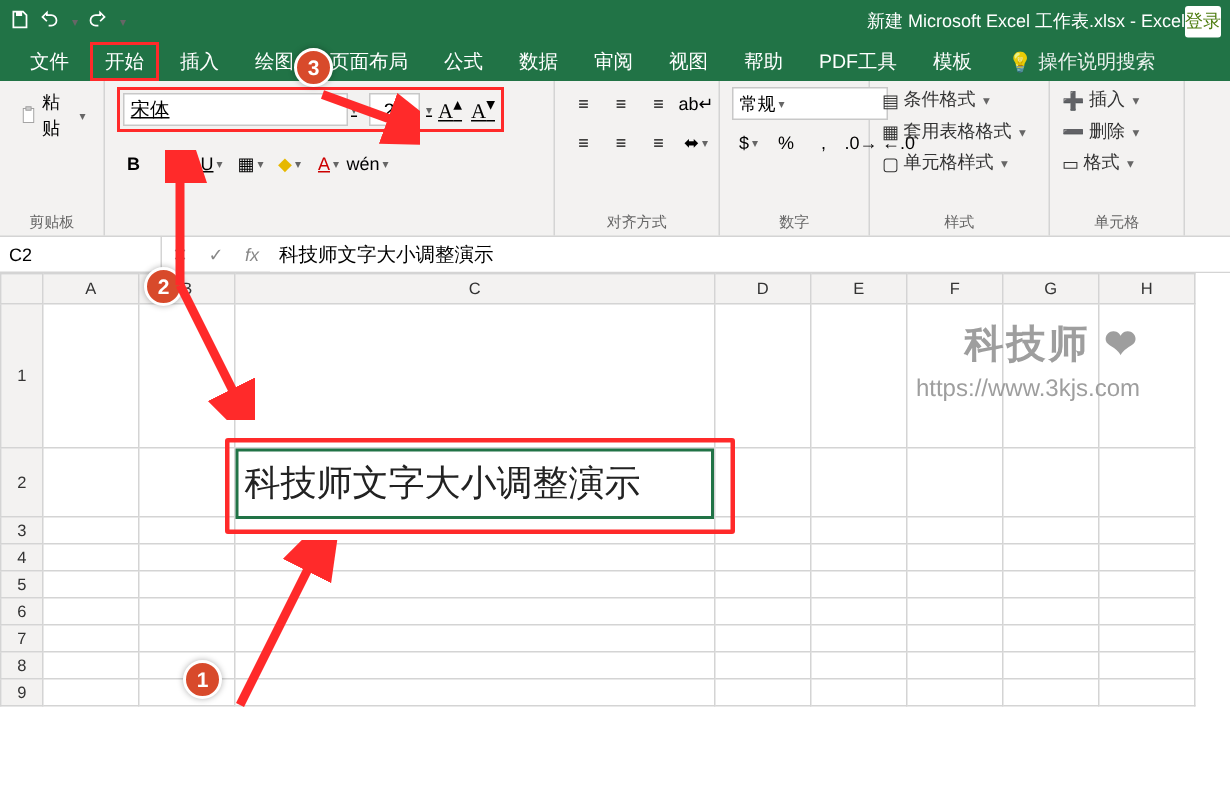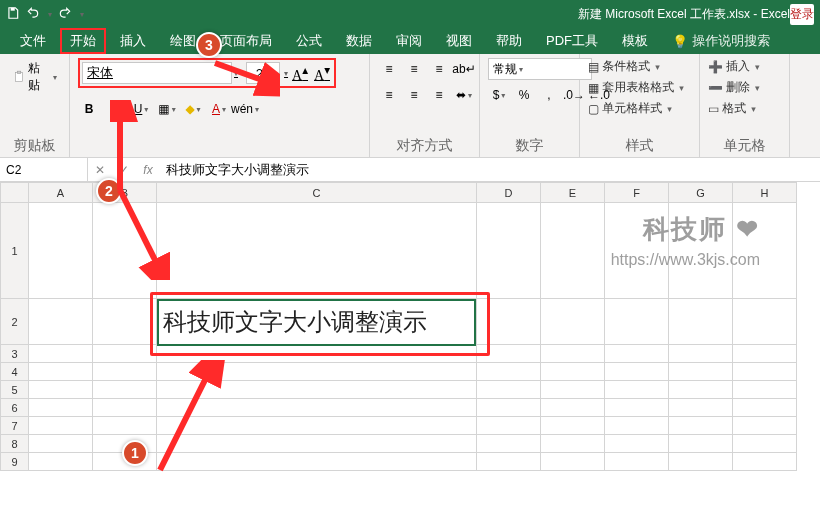--- a/index.html
+++ b/index.html
@@ -1,43 +1,43 @@
 <!DOCTYPE html>
 <html><head>
 <meta charset="utf-8">
 <style>
   * { box-sizing: border-box; margin: 0; padding: 0; }
   body { font-family: "Microsoft YaHei", sans-serif; font-size: 12px; background: #fff; width: 820px; height: 526px; overflow: hidden; position: relative; }
   .titlebar { background: #217346; color: #fff; height: 28px; display: flex; align-items: center; padding: 0 6px; }
   .titlebar .qat { display: flex; gap: 6px; align-items: center; }
   .titlebar .qat svg { width: 14px; height: 14px; fill: #fff; }
   .titlebar .title { flex: 1; text-align: right; font-size: 12px; }
-  .titlebar .login { background: #fff; color: #b91c1c; padding: 2px 0; border-radius: 2px; font-size: 12px; }
+  .titlebar .login { background: #fff; color: #4d7c0f; padding: 2px 0; border-radius: 2px; font-size: 12px; }
   .menubar { background: #217346; display: flex; align-items: center; height: 26px; padding-left: 10px; color: #fff; font-size: 13px; gap: 4px; }
   .menubar .tab { padding: 4px 10px; cursor: pointer; }
   .menubar .tab.active { border: 2px solid #ff2a2a; padding: 2px 8px; }
   .menubar .tell { margin-left: 10px; display: flex; align-items: center; gap: 4px; opacity: 0.9; }
   .ribbon { background: #f3f2f1; border-bottom: 1px solid #d4d4d4; height: 104px; display: flex; }
   .group { border-right: 1px solid #d4d4d4; padding: 4px 8px 2px; display: flex; flex-direction: column; }
   .group .controls { flex: 1; display: flex; align-items: flex-start; gap: 4px; }
-  .group .label { text-align: center; font-size: 14px; color: #666; padding-top: 2px; }
+  .group .label { text-align: center; font-size: 10px; color: #666; padding-top: 2px; }
   .btn { background: #fff; border: 1px solid #c8c8c8; height: 22px; display: inline-flex; align-items: center; padding: 0 4px; font-size: 12px; }
   .icon-btn { width: 22px; height: 22px; display: inline-flex; align-items: center; justify-content: center; border: 1px solid transparent; }
   .font-box { display: flex; align-items: center; border: 2px solid #ff2a2a; padding: 2px; background: #f3f2f1; text-decoration: underline; }
   .font-name-input { width: 150px; height: 22px; border: 1px solid #c8c8c8; background: #fff; padding: 0 4px; font-size: 13px; }
   .font-size-input { width: 34px; height: 22px; border: 1px solid #c8c8c8; background: #fff; text-align: center; font-size: 13px; margin-left: 8px; }
   .font-size-area { display: flex; align-items: center; gap: 2px; }
   .AaBig, .AaSmall { font-family: "Times New Roman"; font-size: 14px; padding: 0 2px; }
   .lower-row { display: flex; gap: 4px; margin-top: 4px; }
   .clipboard-big { display: flex; flex-direction: row; align-items: center; gap: 2px; padding: 2px 4px; }
   .stack { display: flex; flex-direction: column; gap: 2px; }
   .rowflex { display: flex; gap: 3px; align-items: center; }
   .mini-svg { width: 16px; height: 16px; }
   .fx-bar { display: flex; align-items: center; border-bottom: 1px solid #d4d4d4; height: 24px; background: #fff; }
-  .namebox { width: 88px; border-right: 1px solid #d4d4d4; padding: 0 6px; height: 100%; display: flex; align-items: center; }
+  .namebox { width: 108px; border-right: 1px solid #d4d4d4; padding: 0 6px; height: 100%; display: flex; align-items: center; }
   .fx-btn { width: 24px; text-align: center; color: #888; }
   .fx-input { flex: 1; padding: 0 6px; border: none; height: 100%; font-size: 13px; outline: none; }
   .grid-area { position: relative; }
   table.sheet { border-collapse: collapse; table-layout: fixed; }
   table.sheet th, table.sheet td { border: 1px solid #d4d4d4; font-weight: normal; background: #fff; }
   table.sheet th { background: #f3f2f1; font-size: 11px; color: #333; }
   .colhdr th { height: 20px; }
   .rowhdr { width: 28px; text-align: center; font-size: 11px; background: #f3f2f1; }
   .cell { height: 18px; }
   .row1 .cell { height: 96px; }

